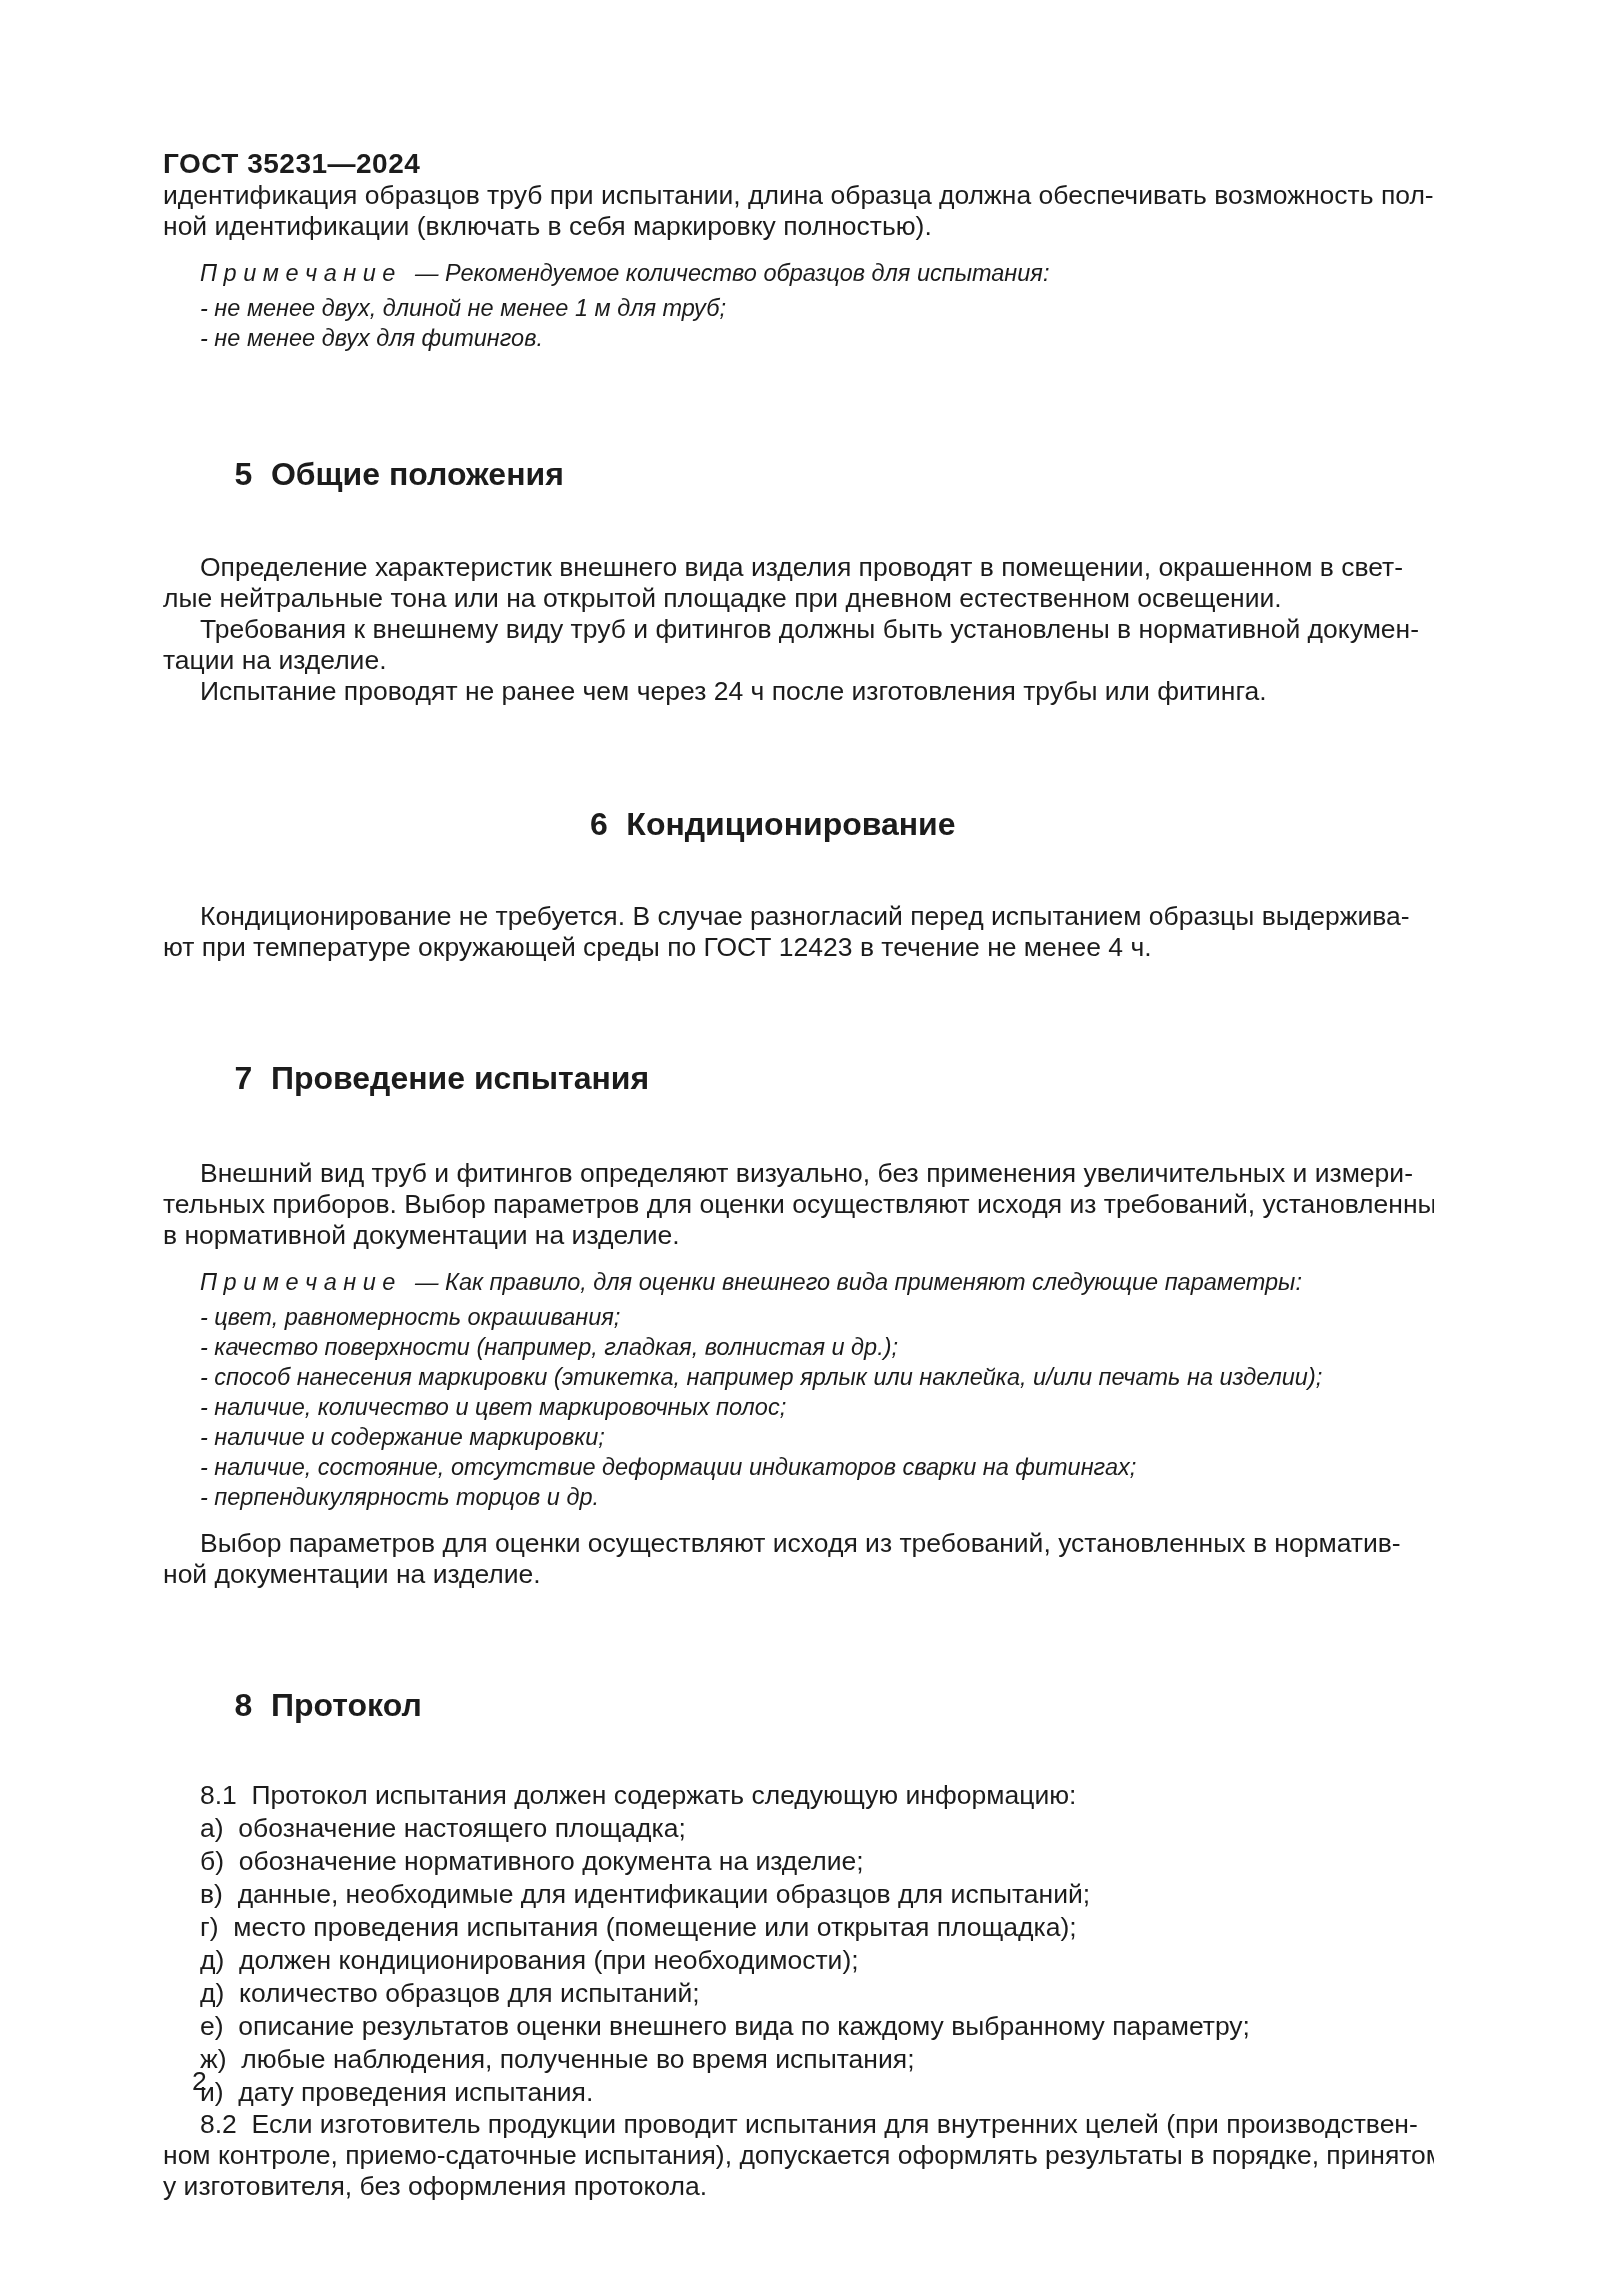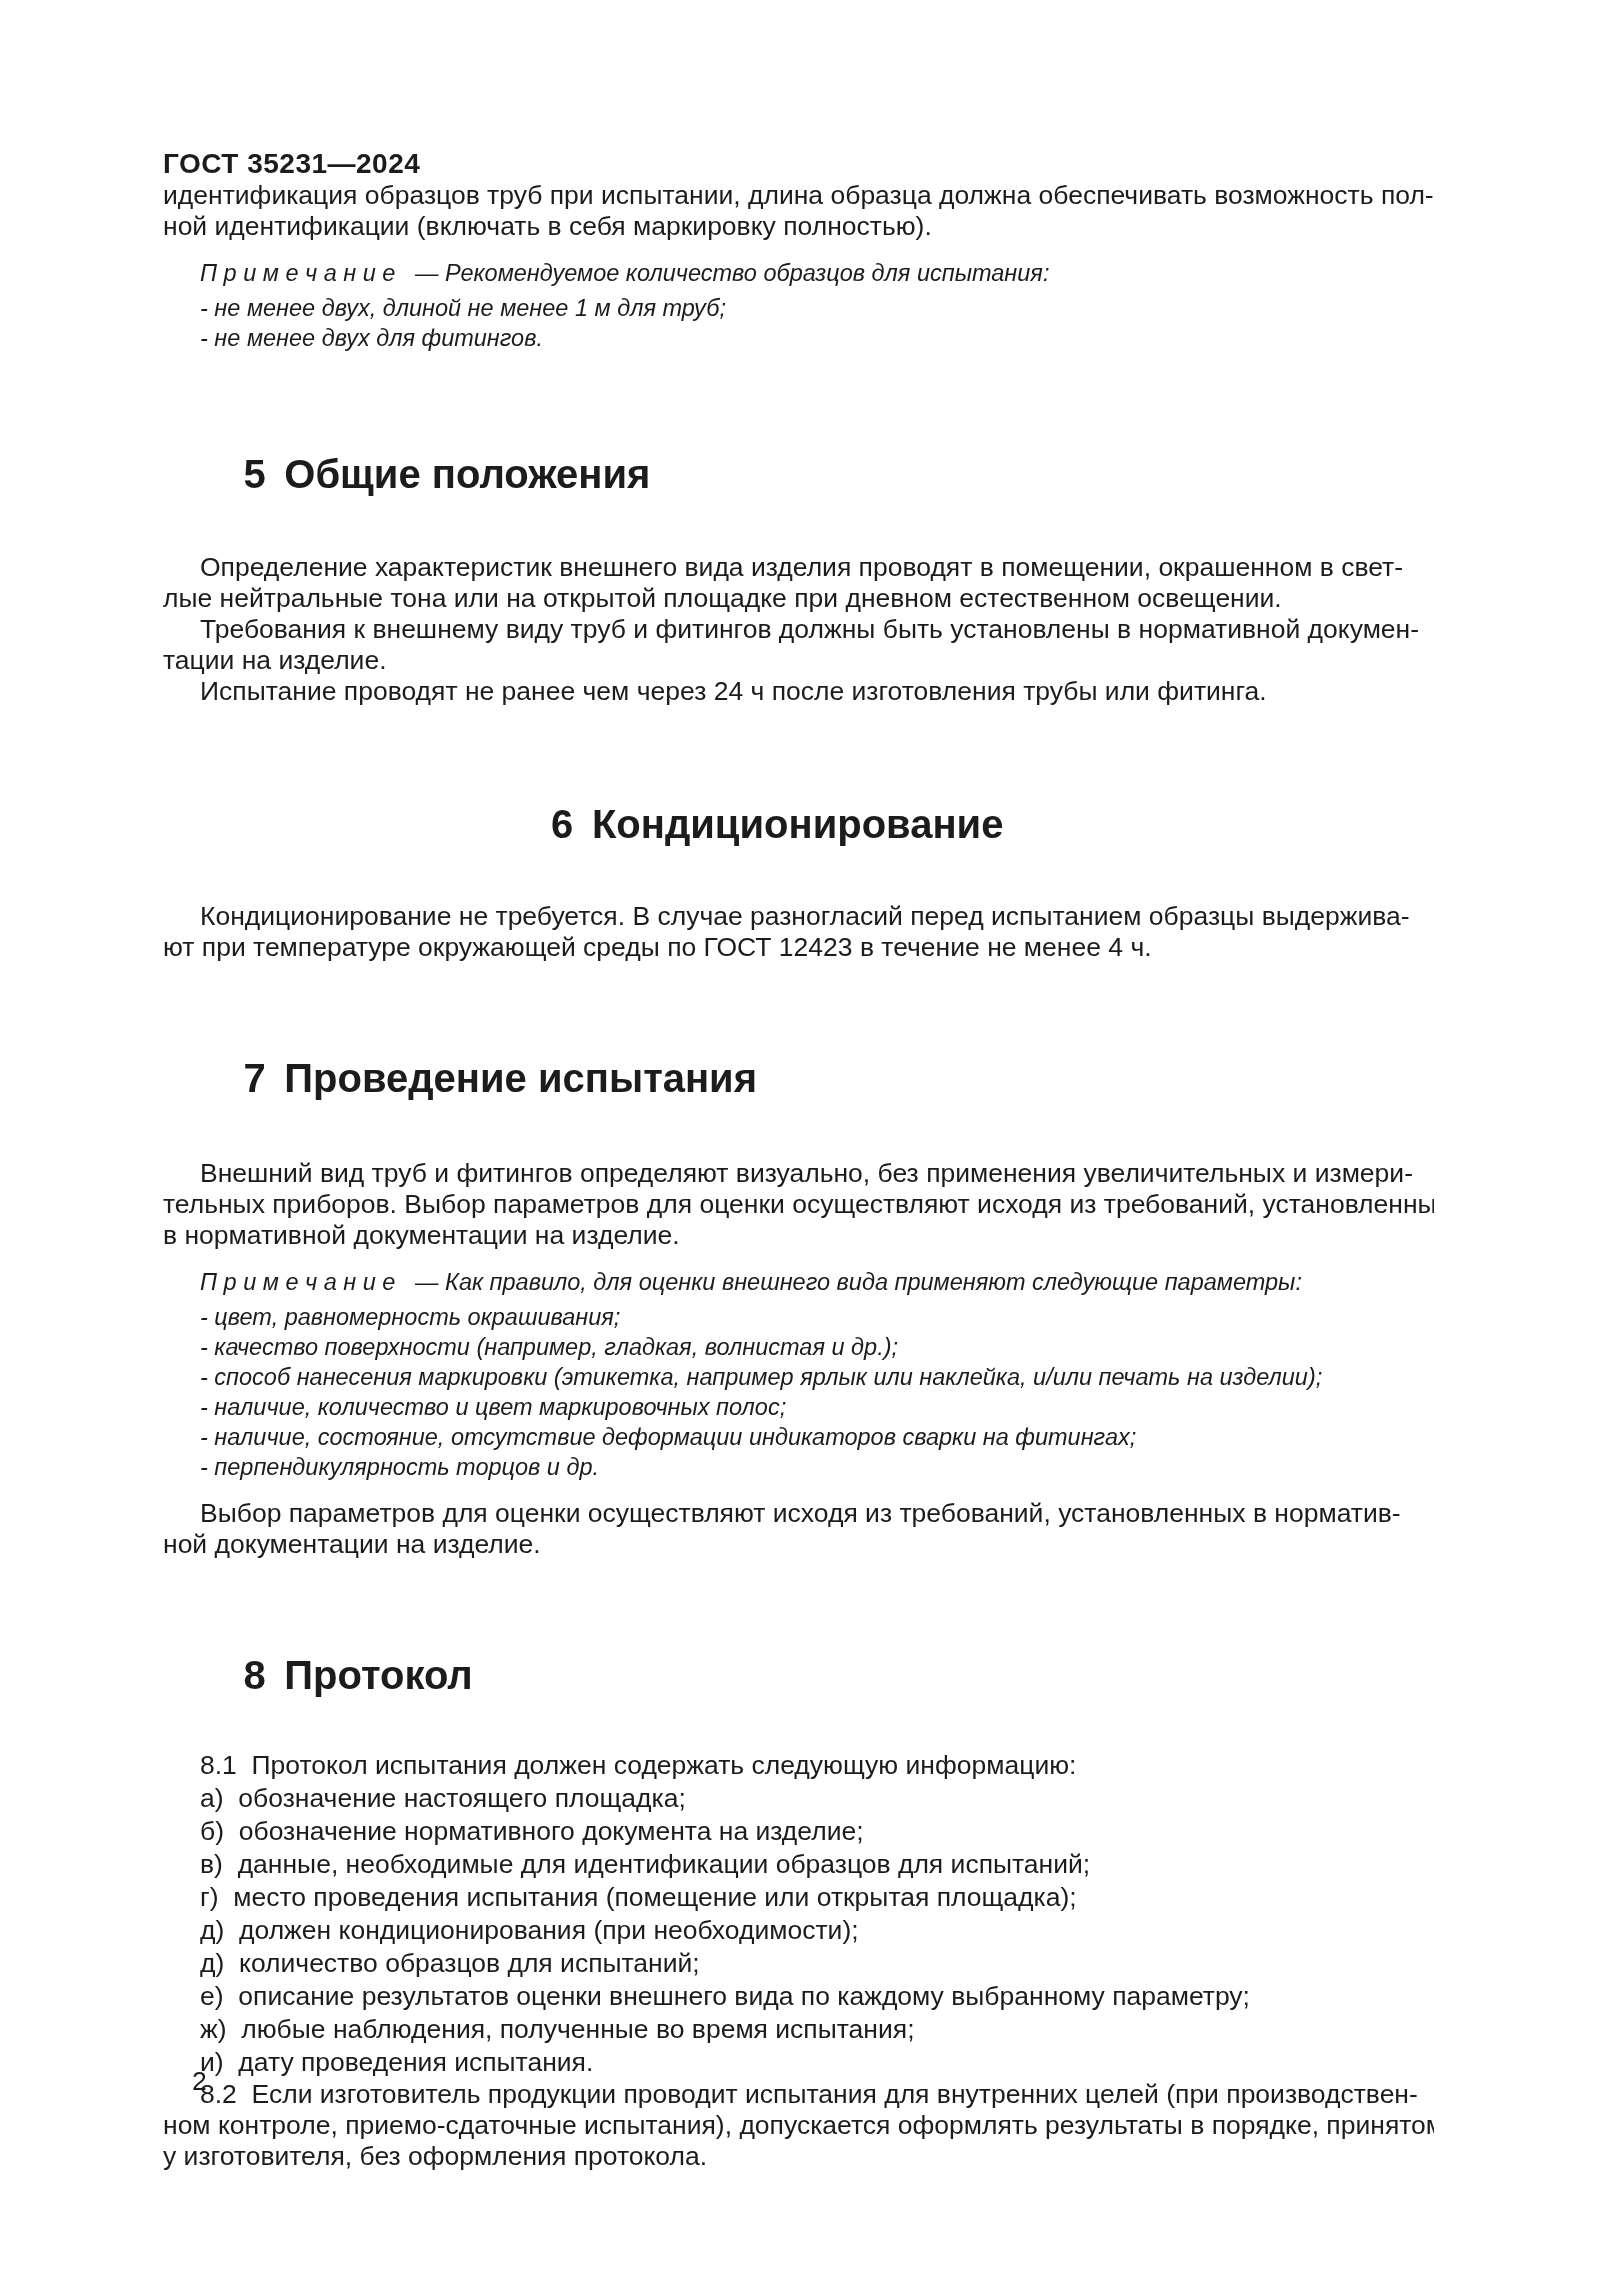--- a/index.html
+++ b/index.html
@@ -25,21 +25,21 @@
     font-size: 26.5px;
     line-height: 31px;
     white-space: pre;
     text-indent: 37px;
   }
   .noindent { text-indent: 0; }
   .note { font-size: 23.5px; line-height: 30px; font-style: italic; }
   .note-line { white-space: pre; text-indent: 37px; }
   .note-label { margin-bottom: 4.9px; }
   .sec-h {
-    font-size: 40px;
+    font-size: 32px;
     font-weight: bold;
     line-height: 39px;
     margin-left: 36px;
     white-space: pre;
   }
   .sec-num { display: inline-block; margin-right: 18.6px; }
   .list-line {
     font-size: 26.5px;
     line-height: 33px;
     white-space: pre;
@@ -100,20 +100,21 @@
   <div class="para">Внешний вид труб и фитингов определяют визуально, без применения увеличительных и измери-
 тельных приборов. Выбор параметров для оценки осуществляют исходя из требований, установленных
 в нормативной документации на изделие.</div>
 
   <div class="note mt-note2">
     <div class="note-line note-label">П р и м е ч а н и е   — Как правило, для оценки внешнего вида применяют следующие параметры:</div>
     <div class="note-line">- цвет, равномерность окрашивания;</div>
     <div class="note-line">- качество поверхности (например, гладкая, волнистая и др.);</div>
     <div class="note-line">- способ нанесения маркировки (этикетка, например ярлык или наклейка, и/или печать на изделии);</div>
     <div class="note-line">- наличие, количество и цвет маркировочных полос;</div>
+    <div class="note-line">- наличие и содержание маркировки;</div>
     <div class="note-line">- наличие, состояние, отсутствие деформации индикаторов сварки на фитингах;</div>
     <div class="note-line">- перпендикулярность торцов и др.</div>
   </div>
 
   <div class="para">Выбор параметров для оценки осуществляют исходя из требований, установленных в норматив-
 ной документации на изделие.</div>
 
   <div class="sec-h mt-h8">
     <span class="sec-num">8</span><span>Протокол</span>
   </div>

